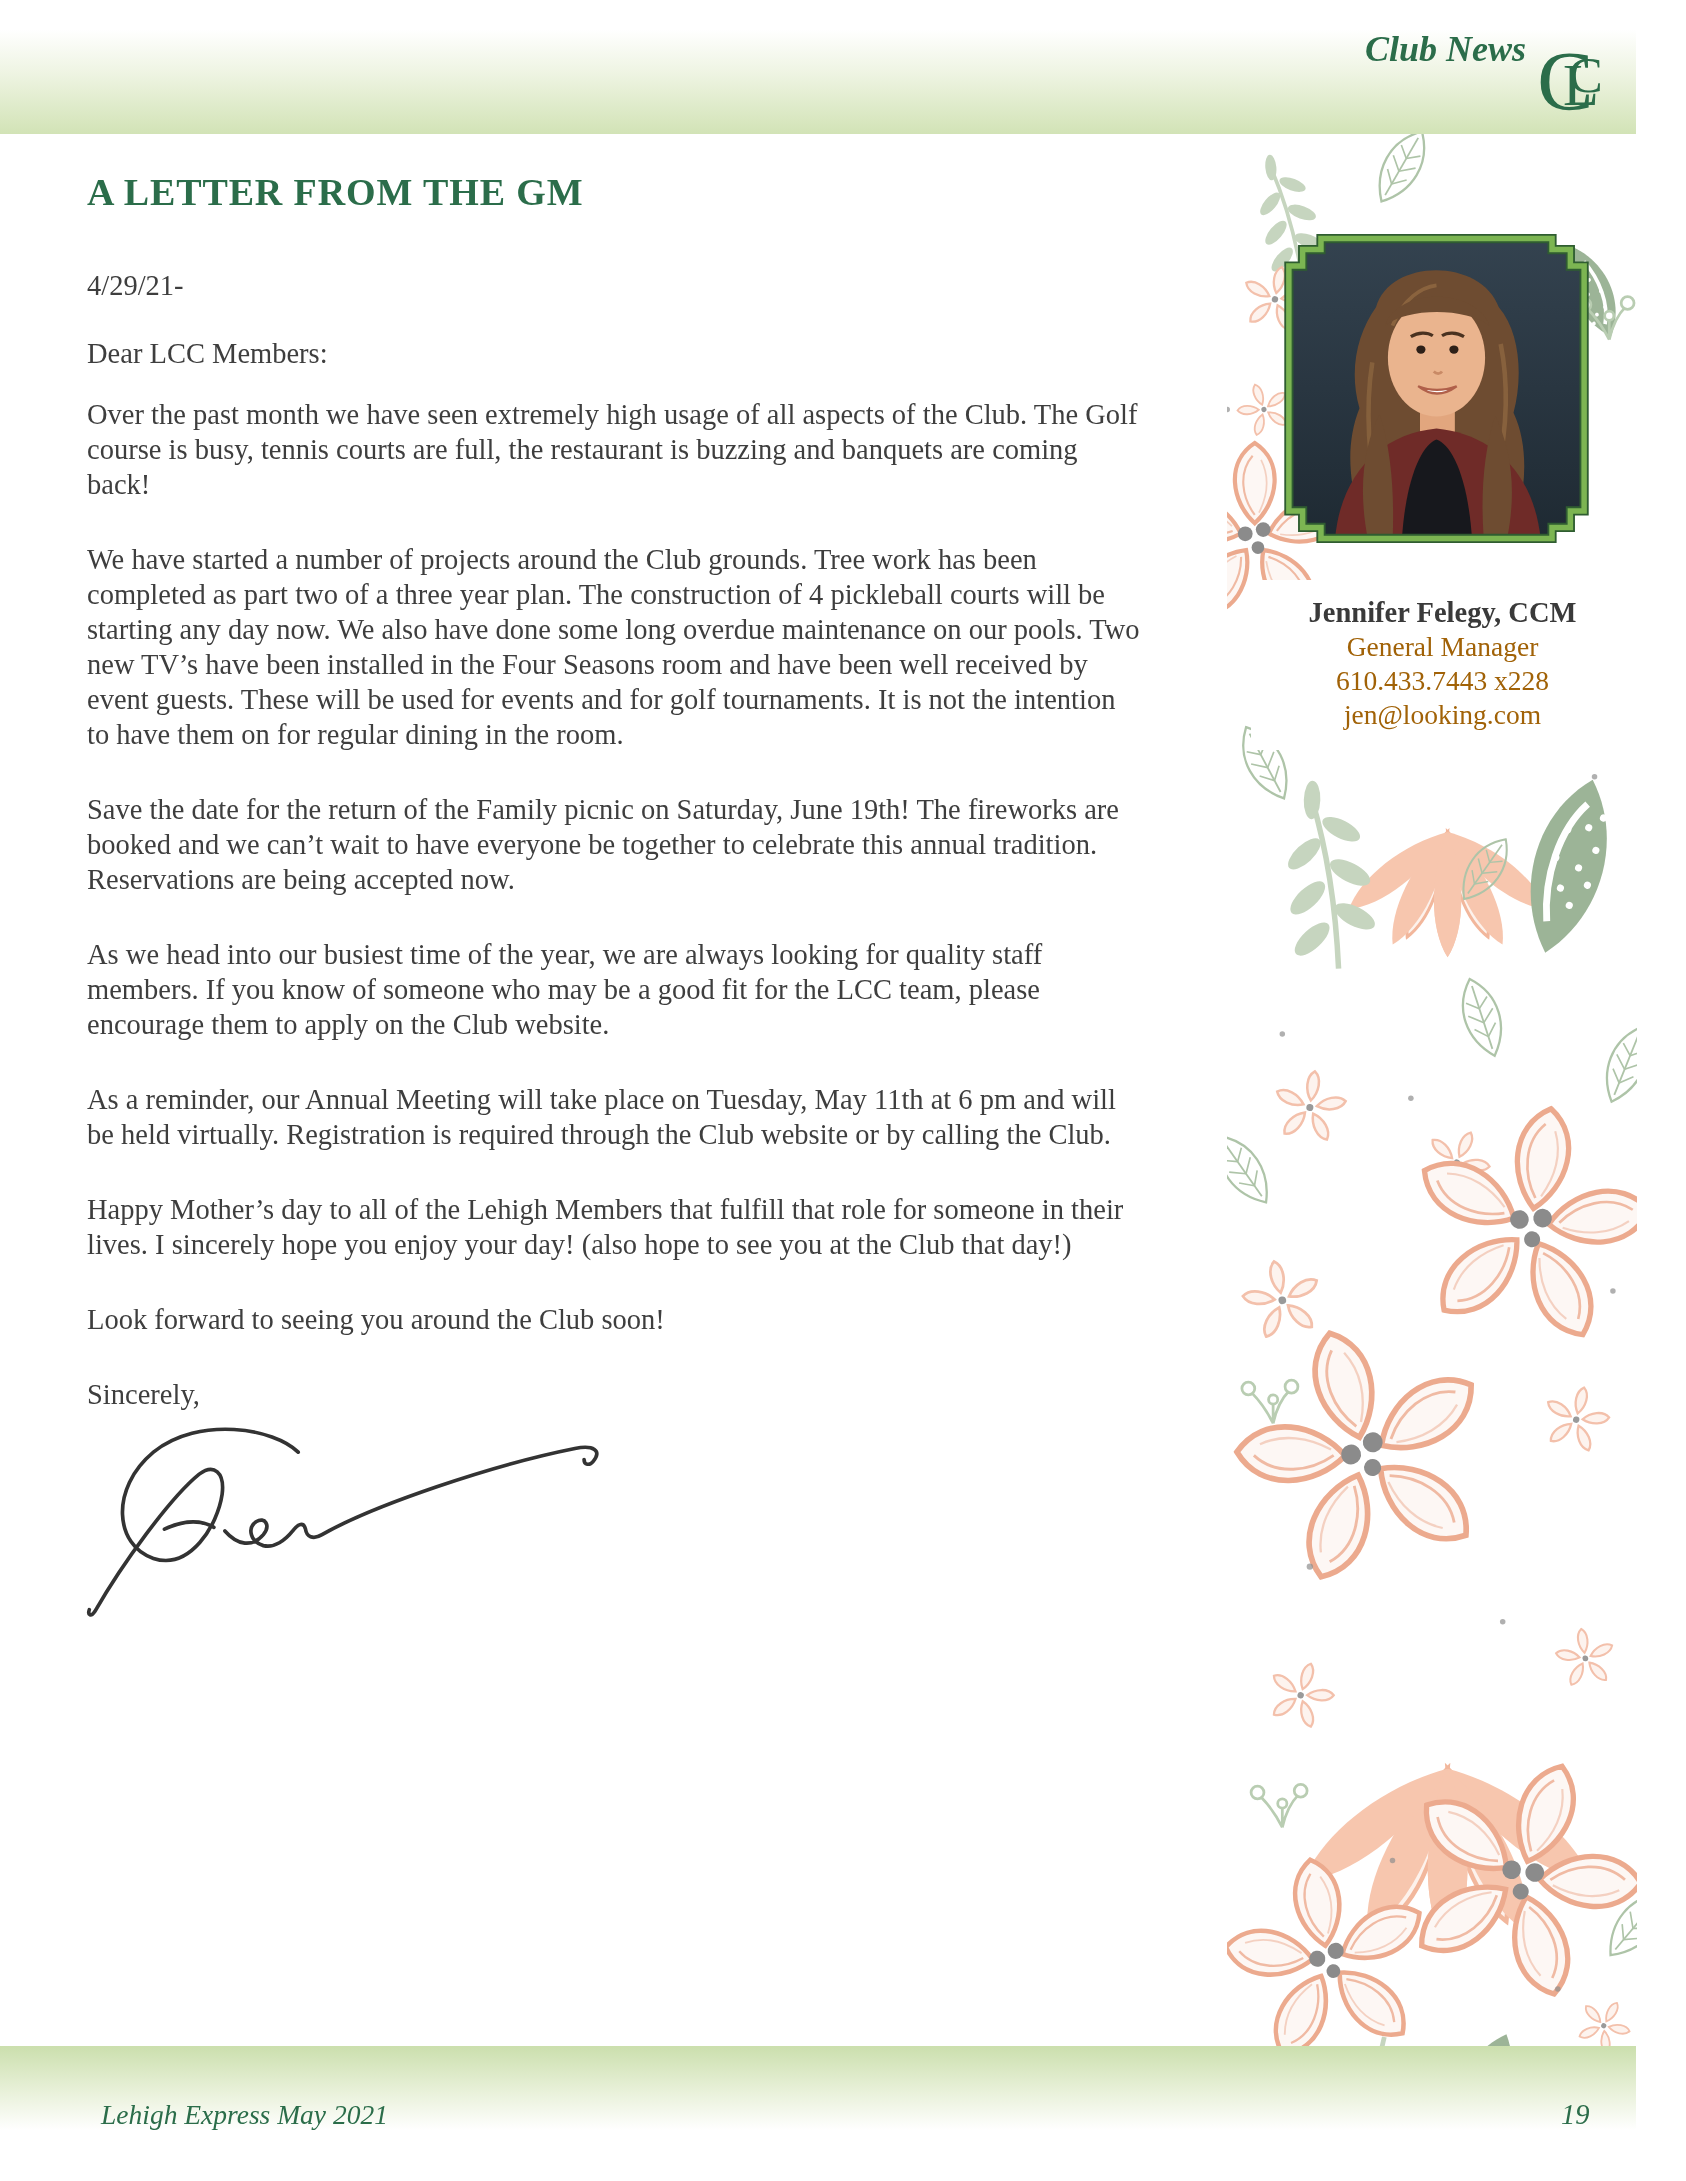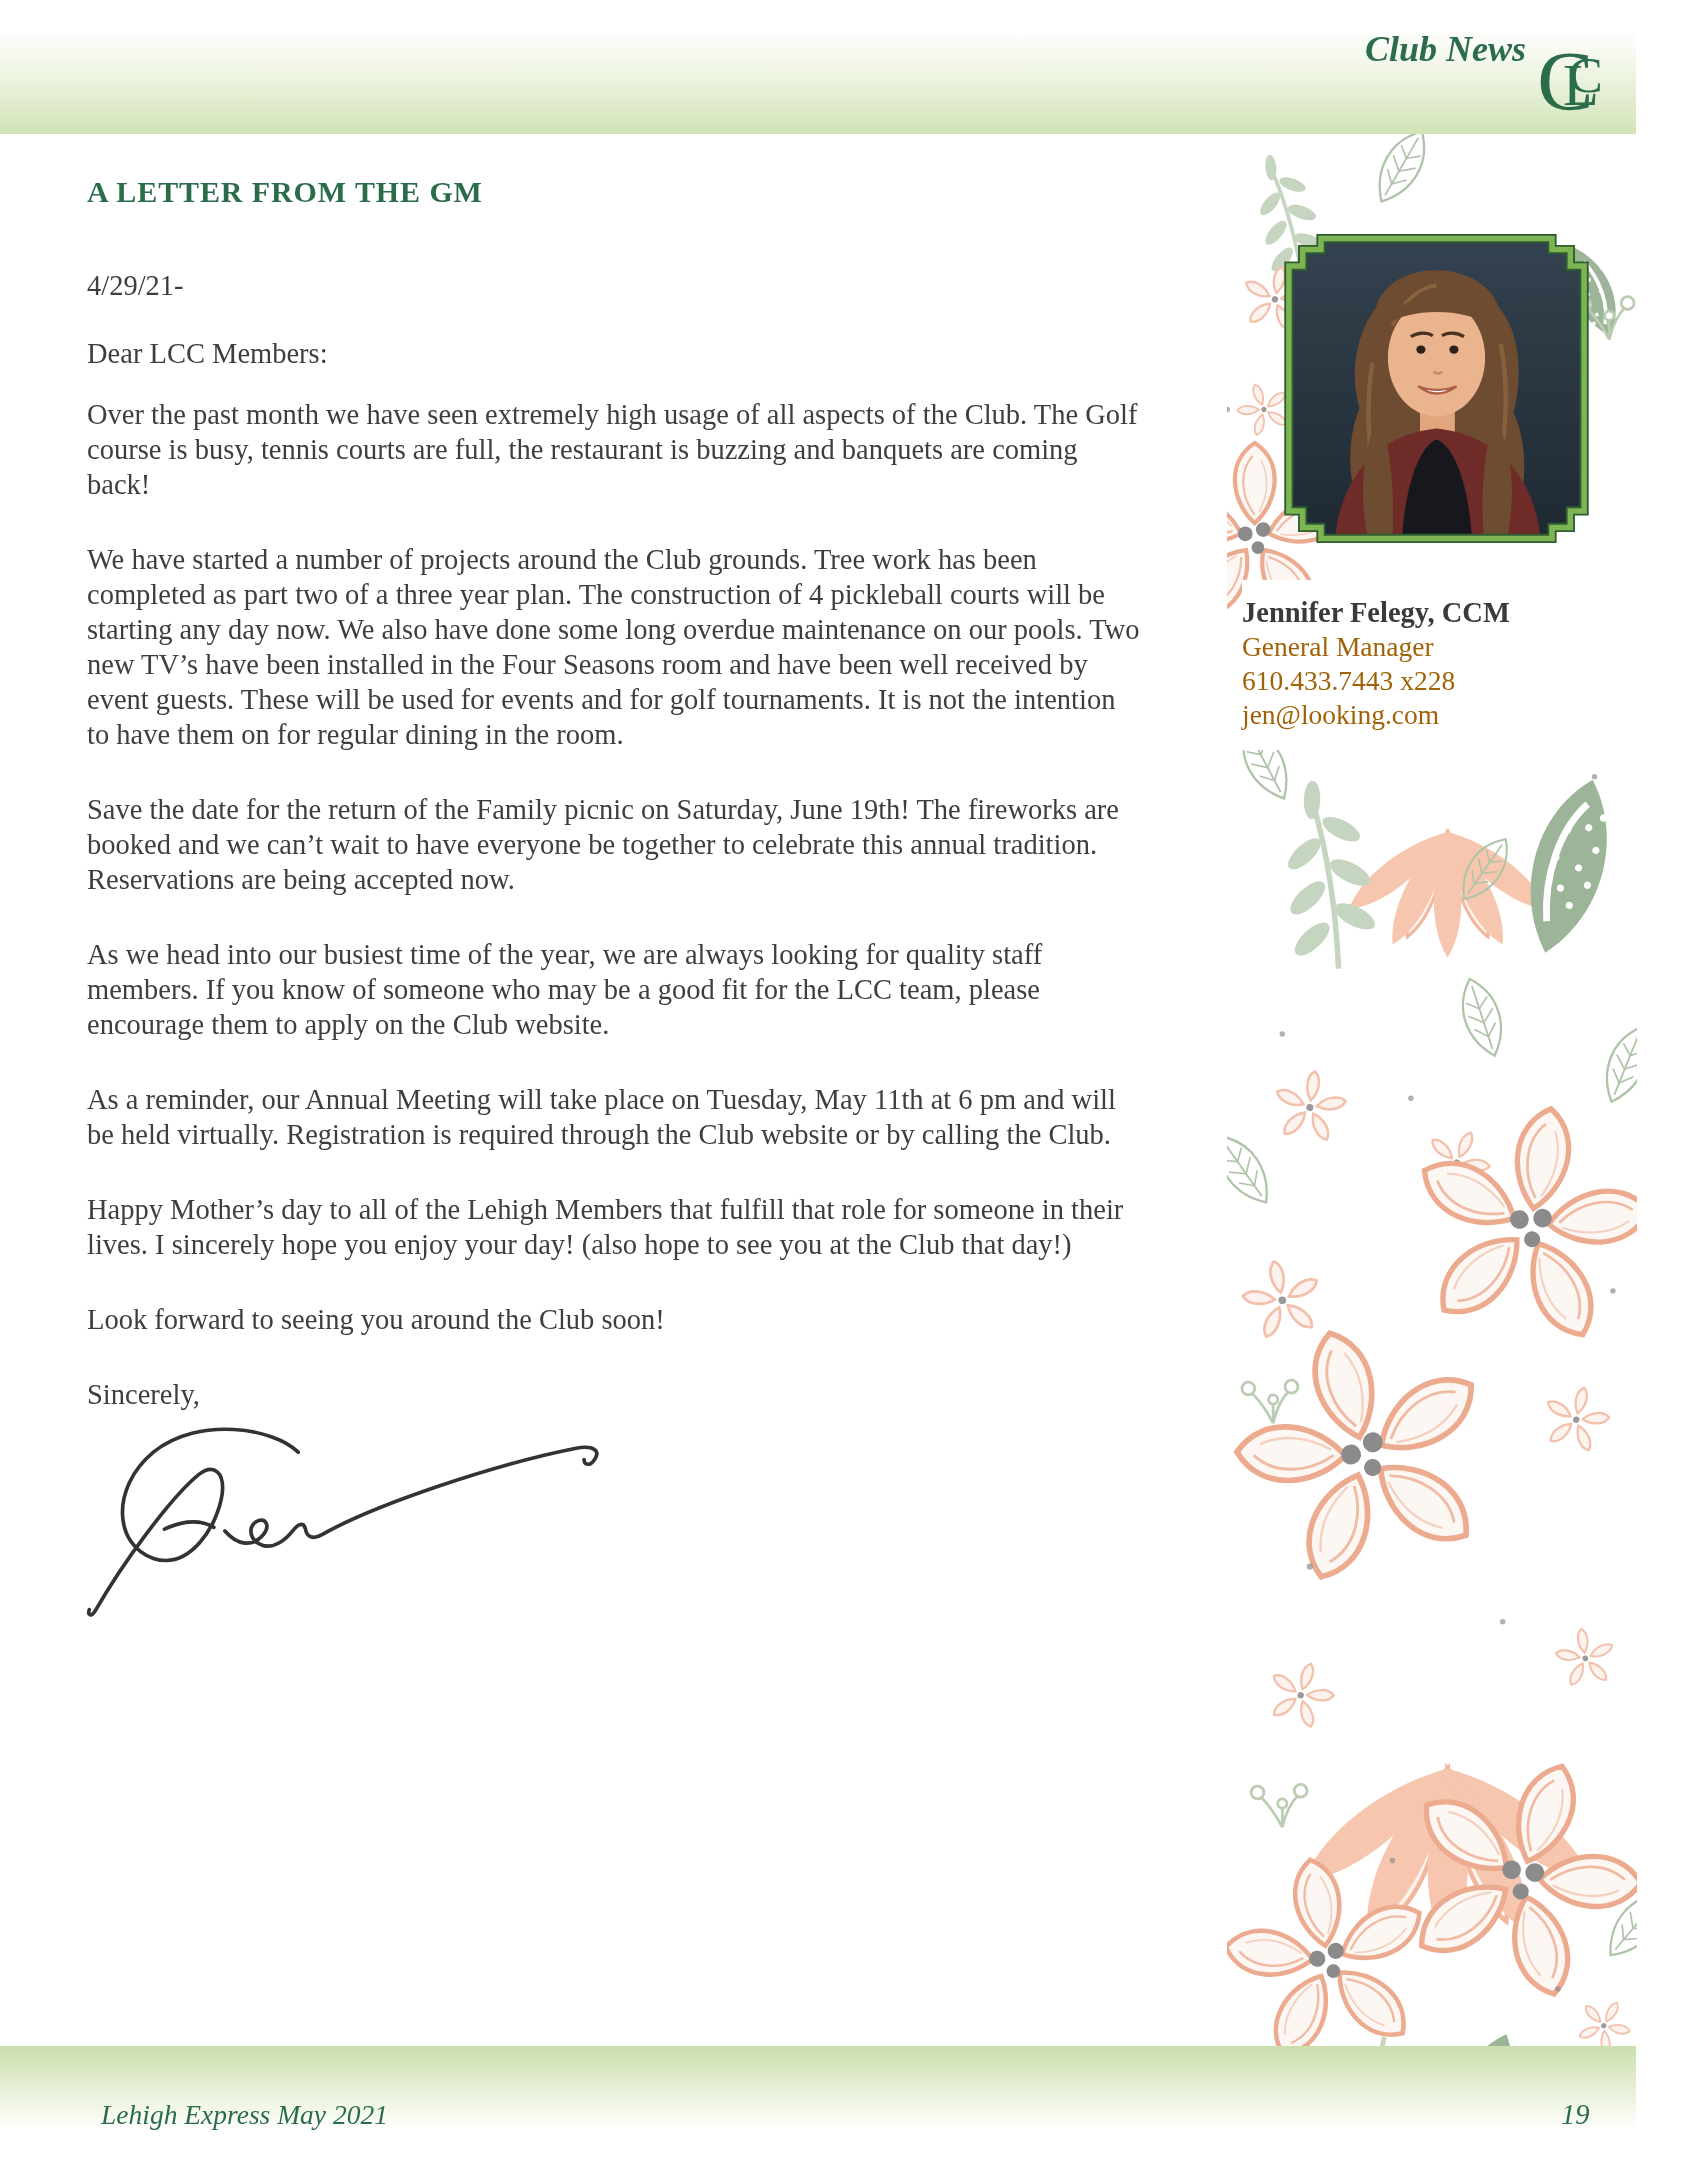--- a/index.html
+++ b/index.html
@@ -8,35 +8,35 @@
 
   
   .header-band{position:absolute;left:0;top:0;width:1636px;height:134px;
     background:linear-gradient(180deg,#ffffff 0%,#ffffff 22%,#eef4e2 55%,#d2e3b6 100%);}
   .clubnews{position:absolute;top:27.5px;right:110px;font-style:italic;font-weight:bold;
     font-size:36px;color:#2b6d4a;}
   .logo{position:absolute;top:35px;right:16.5px;width:83px;height:88px;}
 
   
   .letter{position:absolute;left:87px;top:171px;width:1056px;font-size:28.5px;line-height:35px;}
-  .letter-title{font-size:30px;line-height:42px;color:#2b6d4a;font-weight:bold;
+  .letter-title{font-size:38px;line-height:42px;color:#2b6d4a;font-weight:bold;
     letter-spacing:0.9px;margin:0 0 55px 0;}
   .letter-date{margin:0 0 33px 0;}
   .letter-salutation{margin:0 0 26px 0;}
   .letter p{margin:0 0 40px 0;}
   .letter-closing{margin:0 0 9.2px 0;}
   .signature-svg{display:block;margin:3.7px 0 0 -26px;}
   .signed-name{margin:0;}
 
   
   .sidebar{position:absolute;left:1227px;top:134px;width:410px;height:1912px;overflow:hidden;}
   .floral{position:absolute;left:0;top:0;}
   .photo-frame{position:absolute;left:57px;top:100px;width:305px;height:309px;}
-  .caption{position:absolute;left:15px;top:446px;width:383px;background:#ffffff;
-    text-align:left;padding:14.7px 0 18.4px 0;}
+  .caption{position:absolute;left:24px;top:446px;width:383px;background:#ffffff;
+    text-align:center;padding:14.7px 0 18.4px 0;}
   .caption .cap-name{font-weight:bold;font-size:28.5px;line-height:35px;color:#3a3a3a;}
   .caption .cap-line{font-size:27.5px;line-height:34px;color:#a16207;}
 
   
   .footer-band{position:absolute;left:0;top:2046px;width:1636px;height:84px;
     background:linear-gradient(180deg,#cbdfad 0%,#e9f1da 55%,#ffffff 100%);}
   .footer-pub{position:absolute;left:101px;top:2099px;font-style:italic;color:#2b6d4a;font-size:27.5px;}
   .footer-page{position:absolute;left:1561px;top:2099px;font-style:italic;color:#2b6d4a;font-size:28.5px;}
 </style>
 </head>

